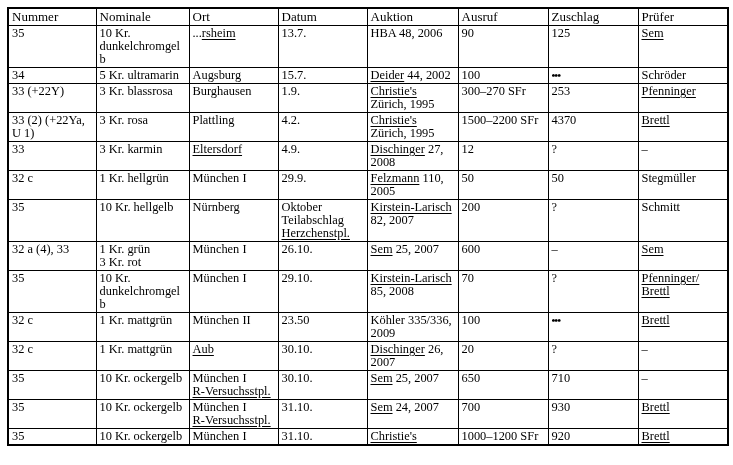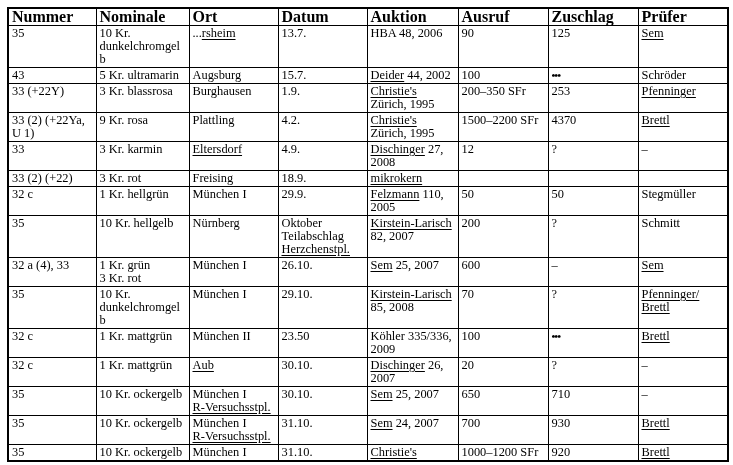--- a/index.html
+++ b/index.html
@@ -30,22 +30,22 @@
     vertical-align: top;
     text-align: left;
     padding: 1px 3px 1px 3px;
     font-size: 12.4px;
     line-height: 13px;
     overflow: hidden;
     white-space: normal;
     word-wrap: break-word;
   }
   .auction-table th {
-    font-weight: bold;
-    font-size: 16px;
+    font-weight: normal;
+    font-size: 13px;
     line-height: 14px;
   }
   .wavy {
     text-decoration-line: underline;
     text-decoration-style: wavy;
     text-decoration-color: #e60000;
     text-decoration-thickness: 1px;
     text-underline-offset: 2px;
     text-decoration: underline;
   }
@@ -87,68 +87,58 @@
           <td><span>35</span></td>
           <td><span>10 Kr.</span><br><span>dunkelchromgelb</span></td>
           <td><span>...</span><span class="wavy">rsheim</span></td>
           <td><span>13.7.</span></td>
           <td><span>HBA 48, 2006</span></td>
           <td><span>90</span></td>
           <td><span>125</span></td>
           <td><span class="wavy">Sem</span></td>
         </tr>
         <tr>
-          <td><span>43</span></td>
+          <td><span>34</span></td>
           <td><span>5 Kr. ultramarin</span></td>
           <td><span>Augsburg</span></td>
           <td><span>15.7.</span></td>
           <td><span class="wavy">Deider</span><span> 44, 2002</span></td>
           <td><span>100</span></td>
           <td><span class="dots">•••</span></td>
           <td><span>Schröder</span></td>
         </tr>
         <tr>
           <td><span>33 (+22Y)</span></td>
           <td><span>3 Kr. blassrosa</span></td>
           <td><span>Burghausen</span></td>
           <td><span>1.9.</span></td>
           <td><span class="wavy">Christie's</span><br><span>Zürich, 1995</span></td>
-          <td><span>200–350 SFr</span></td>
+          <td><span>300–270 SFr</span></td>
           <td><span>253</span></td>
           <td><span class="wavy">Pfenninger</span></td>
         </tr>
         <tr>
           <td><span>33 (2) (+22Ya,</span><br><span>U 1)</span></td>
-          <td><span>9 Kr. rosa</span></td>
+          <td><span>3 Kr. rosa</span></td>
           <td><span>Plattling</span></td>
           <td><span>4.2.</span></td>
           <td><span class="wavy">Christie's</span><br><span>Zürich, 1995</span></td>
           <td><span>1500–2200 SFr</span></td>
           <td><span>4370</span></td>
           <td><span class="wavy">Brettl</span></td>
         </tr>
         <tr>
           <td><span>33</span></td>
           <td><span>3 Kr. karmin</span></td>
           <td><span class="wavy">Eltersdorf</span></td>
           <td><span>4.9.</span></td>
           <td><span class="wavy">Dischinger</span><span> 27,</span><br><span>2008</span></td>
           <td><span>12</span></td>
           <td><span>?</span></td>
           <td><span>–</span></td>
-        </tr>
-        <tr>
-          <td><span>33 (2) (+22)</span></td>
-          <td><span>3 Kr. rot</span></td>
-          <td><span>Freising</span></td>
-          <td><span>18.9.</span></td>
-          <td><span class="wavy">mikrokern</span></td>
-          <td><span></span></td>
-          <td><span></span></td>
-          <td><span></span></td>
         </tr>
         <tr>
           <td><span>32 c</span></td>
           <td><span>1 Kr. hellgrün</span></td>
           <td><span>München I</span></td>
           <td><span>29.9.</span></td>
           <td><span class="wavy">Felzmann</span><span> 110,</span><br><span>2005</span></td>
           <td><span>50</span></td>
           <td><span>50</span></td>
           <td><span>Stegmüller</span></td>

